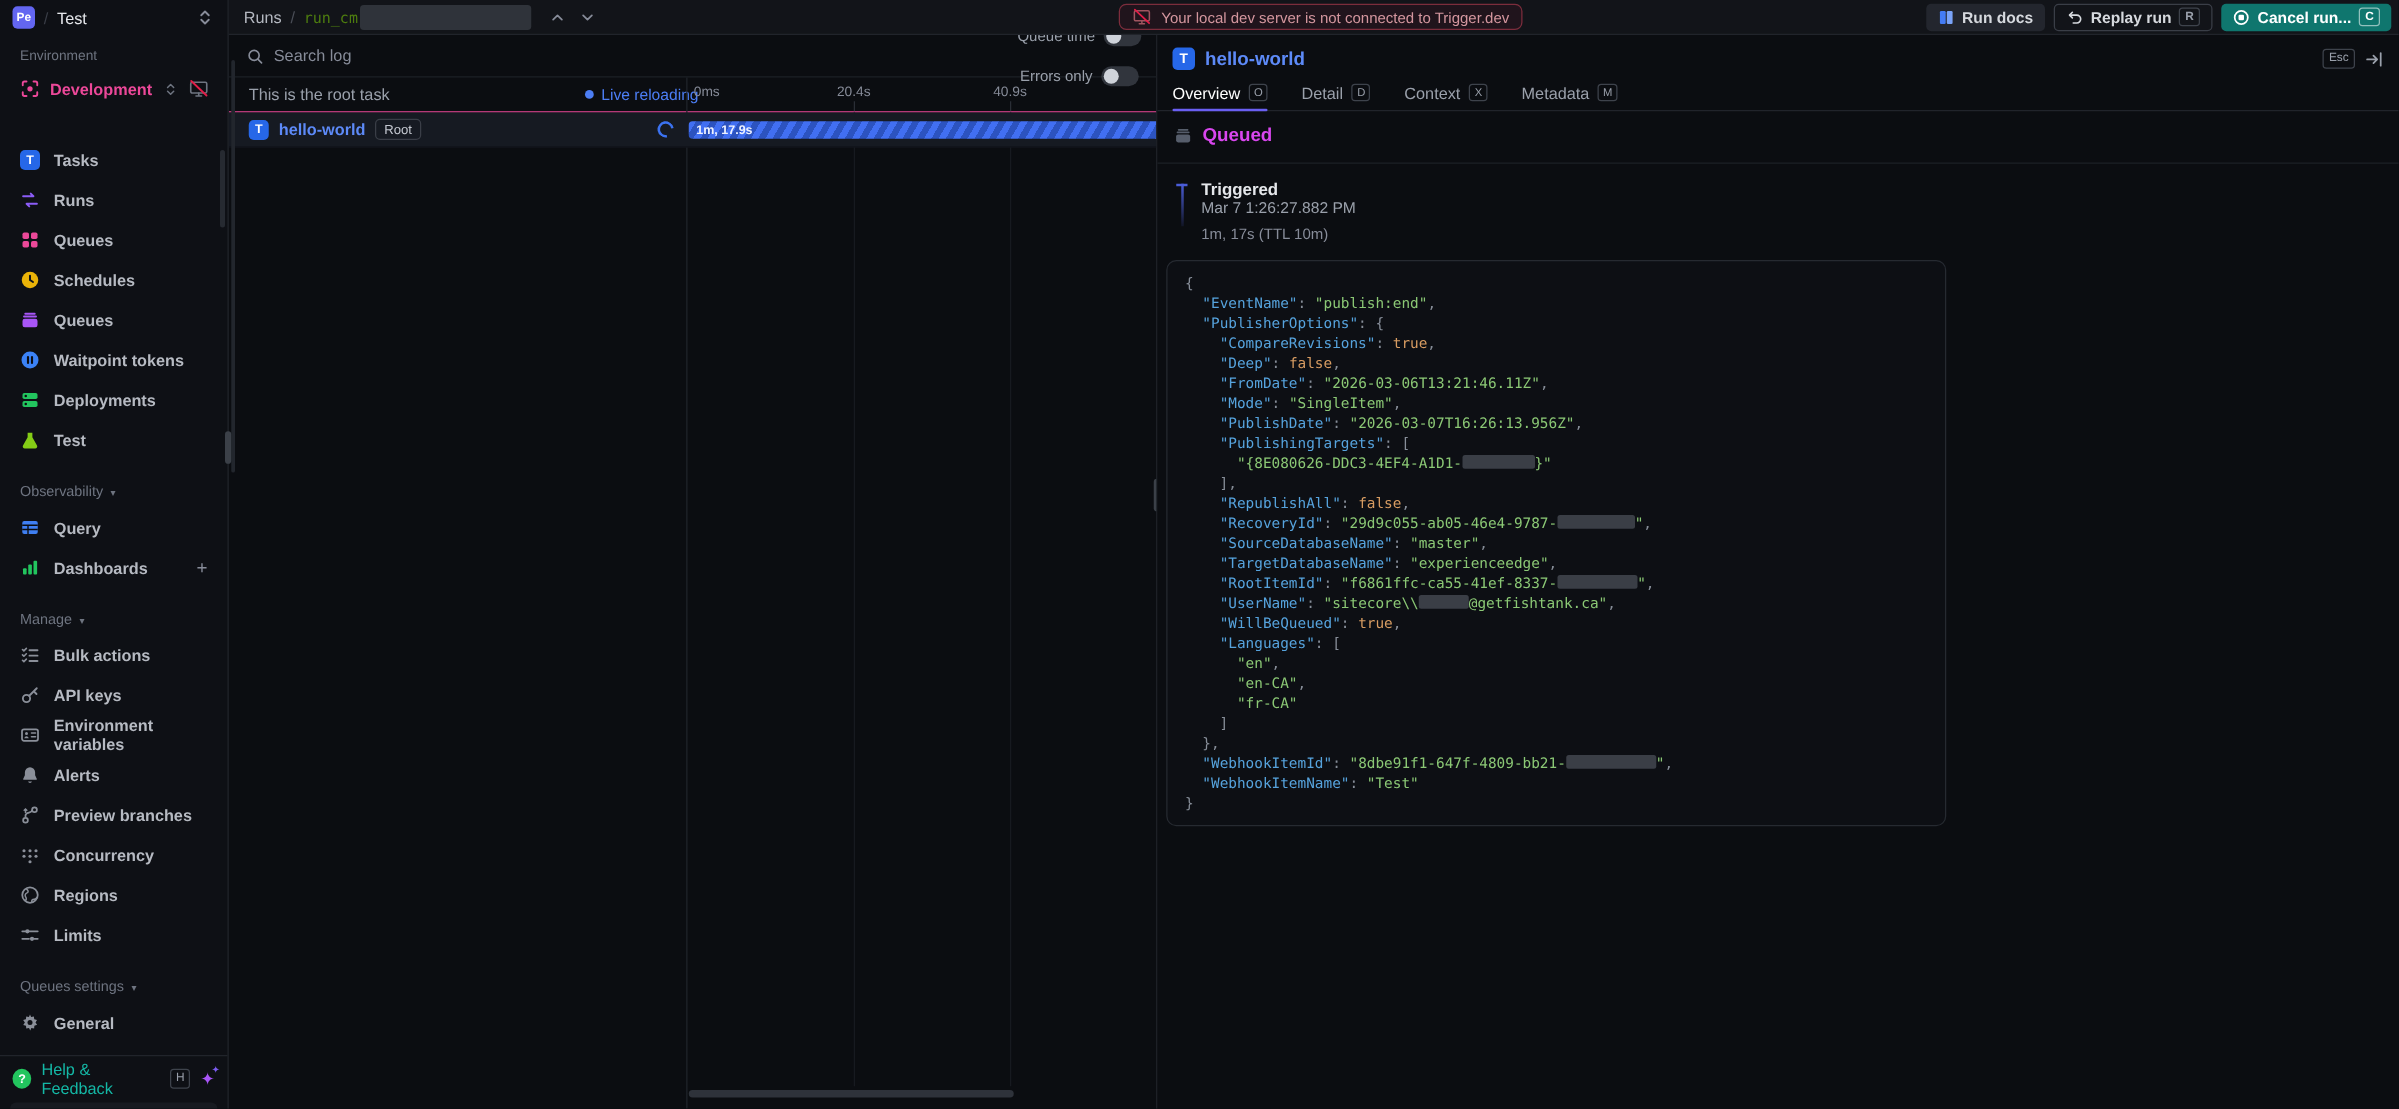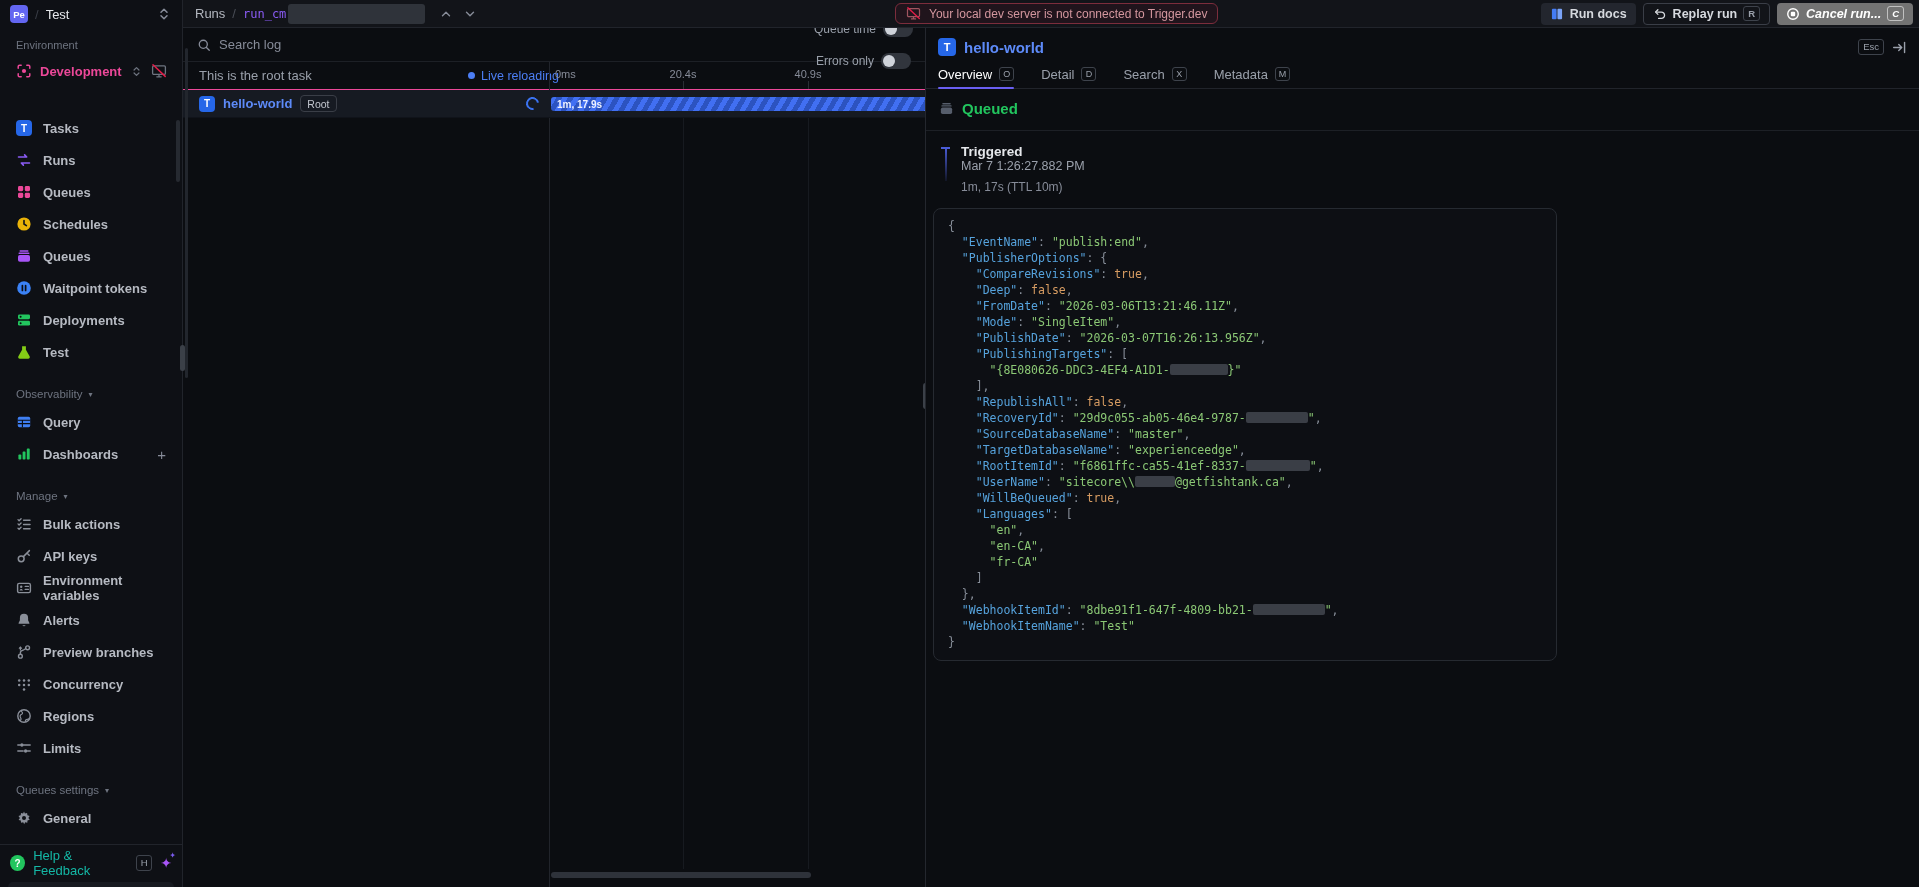--- a/index.html
+++ b/index.html
@@ -42,33 +42,33 @@
   .side-help .label { font-size:13px; color:#14b8a6; font-weight:400; }
   .sparkle { margin-left:auto; color:#a855f7; font-size:14px; position:relative; }
   .sparkle i { position:absolute; font-style:normal; font-size:8px; right:-4px; top:-4px; color:#7c5cf0; }
   .side-sliver { position:absolute; bottom:0; left:8px; right:8px; height:5px; background:#171a20; border-radius:8px 8px 0 0; }
 
   
   .topbar { position:absolute; left:183px; top:0; right:0; height:28px; background:#121419;
             border-bottom:1px solid #21242b; display:flex; align-items:center; padding:0 6px 0 12px; z-index:2; }
   .bc-section { font-size:13px; color:#b4b8c0; }
   .bc-slash { color:#4a4e57; margin:0 7px; font-size:13px; }
-  .bc-run { font-family:"DejaVu Sans Mono",monospace; font-size:12px; color:#8b5cf6; }
+  .bc-run { font-family:"DejaVu Sans Mono",monospace; font-size:12px; color:#4d7c0f; }
   .bc-redact { display:inline-block; width:137px; height:20px; background:#2f333a; border-radius:3px; vertical-align:middle; margin-left:2px; }
   .bc-navs { display:flex; gap:10px; margin-left:14px; color:#878c99; }
   .warn { position:absolute; left:712px; top:3px; height:21px; display:flex; align-items:center; gap:8px;
           border:1px solid #7c2d3c; background:rgba(225,29,72,.07); border-radius:6px; padding:0 10px; }
   .warn .txt { font-size:12px; color:#d3969e; white-space:nowrap; }
   .warn .icon { color:#a05560; }
   .top-actions { margin-left:auto; display:flex; gap:7px; align-items:center; }
   .btn { height:22px; display:flex; align-items:center; gap:6px; border-radius:4px; font-size:12.5px;
          padding:0 9px; color:#d6d9de; font-weight:600; }
   .btn-docs { background:#23262e; }
   .btn-replay { border:1px solid #3a3e47; background:transparent; }
-  .btn-cancel { background:#737373; color:#fff;font-style:italic; }
+  .btn-cancel { background:#0f766e; color:#fff; }
   .btn-cancel .kbd { border-color:rgba(255,255,255,.55); color:#fff; }
 
   
   .log-panel { position:absolute; left:183px; top:28px; width:743px; bottom:0; background:#0b0d11;
                border-right:1px solid #24272e; overflow:hidden; }
   .search-row { height:34px; border-bottom:1px solid #1d2026; display:flex; align-items:center; padding:0 12px 0 14px; gap:8px; }
   .search-row .icon { color:#878c99; }
   .search-input { background:transparent; border:none; outline:none; color:#d6d9de; font-size:13px; width:300px;
                   font-family:"Liberation Sans",sans-serif; }
   .search-input::placeholder { color:#878c99; }
@@ -104,21 +104,21 @@
   .run-name { font-size:15px; font-weight:700; color:#5d8af8; }
   .run-title .trail { margin-left:auto; display:flex; align-items:center; gap:8px; color:#9aa0ab; }
   .tabs { height:23px; display:flex; padding:0 12px; border-bottom:1px solid #21242b; }
   .tab { display:flex; align-items:center; gap:7px; margin-right:27px; color:#9aa0ab; font-size:13px;
          position:relative; padding-bottom:6px; }
   .tab.active { color:#fff; }
   .tab.active::after { content:""; position:absolute; left:0; right:0; bottom:-1px; height:2px;
                        background:#6a5ff2; border-radius:1px; }
   .tab .kbd { font-size:9px; padding:1.5px 3px; min-width:15px; }
   .status-row { margin-top:11px; padding:0 13px; display:flex; align-items:center; gap:8px;
-                color:#22c55e; font-size:15px; font-weight:600; }
+                color:#d946ef; font-size:15px; font-weight:600; }
   .status-row .icon { color:#565d6b; }
   .run-div { margin-top:13px; border-bottom:1px solid #1d2026; }
   .trig { position:relative; margin:13px 12px 0 15px; padding-left:20px; }
   .trig-marker { position:absolute; left:0; top:3px; width:10px; height:34px; }
   .trig-marker::before { content:""; position:absolute; left:0; top:0; width:9px; height:2px; background:#4a5cd8; }
   .trig-marker::after { content:""; position:absolute; left:3.5px; top:0; width:2px; height:34px;
                         background:linear-gradient(#4a5cd8,rgba(74,92,216,.1)); }
   .trig-row { display:flex; align-items:baseline;flex-direction:column; }
   .trig-label { width:113px; font-size:13.5px; font-weight:700; color:#e5e7eb; }
   .trig-time { font-size:12.5px; color:#9aa0ab; }
@@ -494,21 +494,21 @@
   <div class="tabs">
       <div class="tab active">
         <span>Overview</span>
         <span class="kbd">O</span>
       </div>
       <div class="tab">
         <span>Detail</span>
         <span class="kbd">D</span>
       </div>
       <div class="tab">
-        <span>Search</span>
+        <span>Context</span>
         <span class="kbd">X</span>
       </div>
       <div class="tab">
         <span>Metadata</span>
         <span class="kbd">M</span>
       </div>
     </div>
   <div class="status-row">
     <span class="icon" style="width:15px;height:15px">
         <svg width="100%" height="100%" viewBox="0 0 16 16" fill="none" xmlns="http://www.w3.org/2000/svg">

